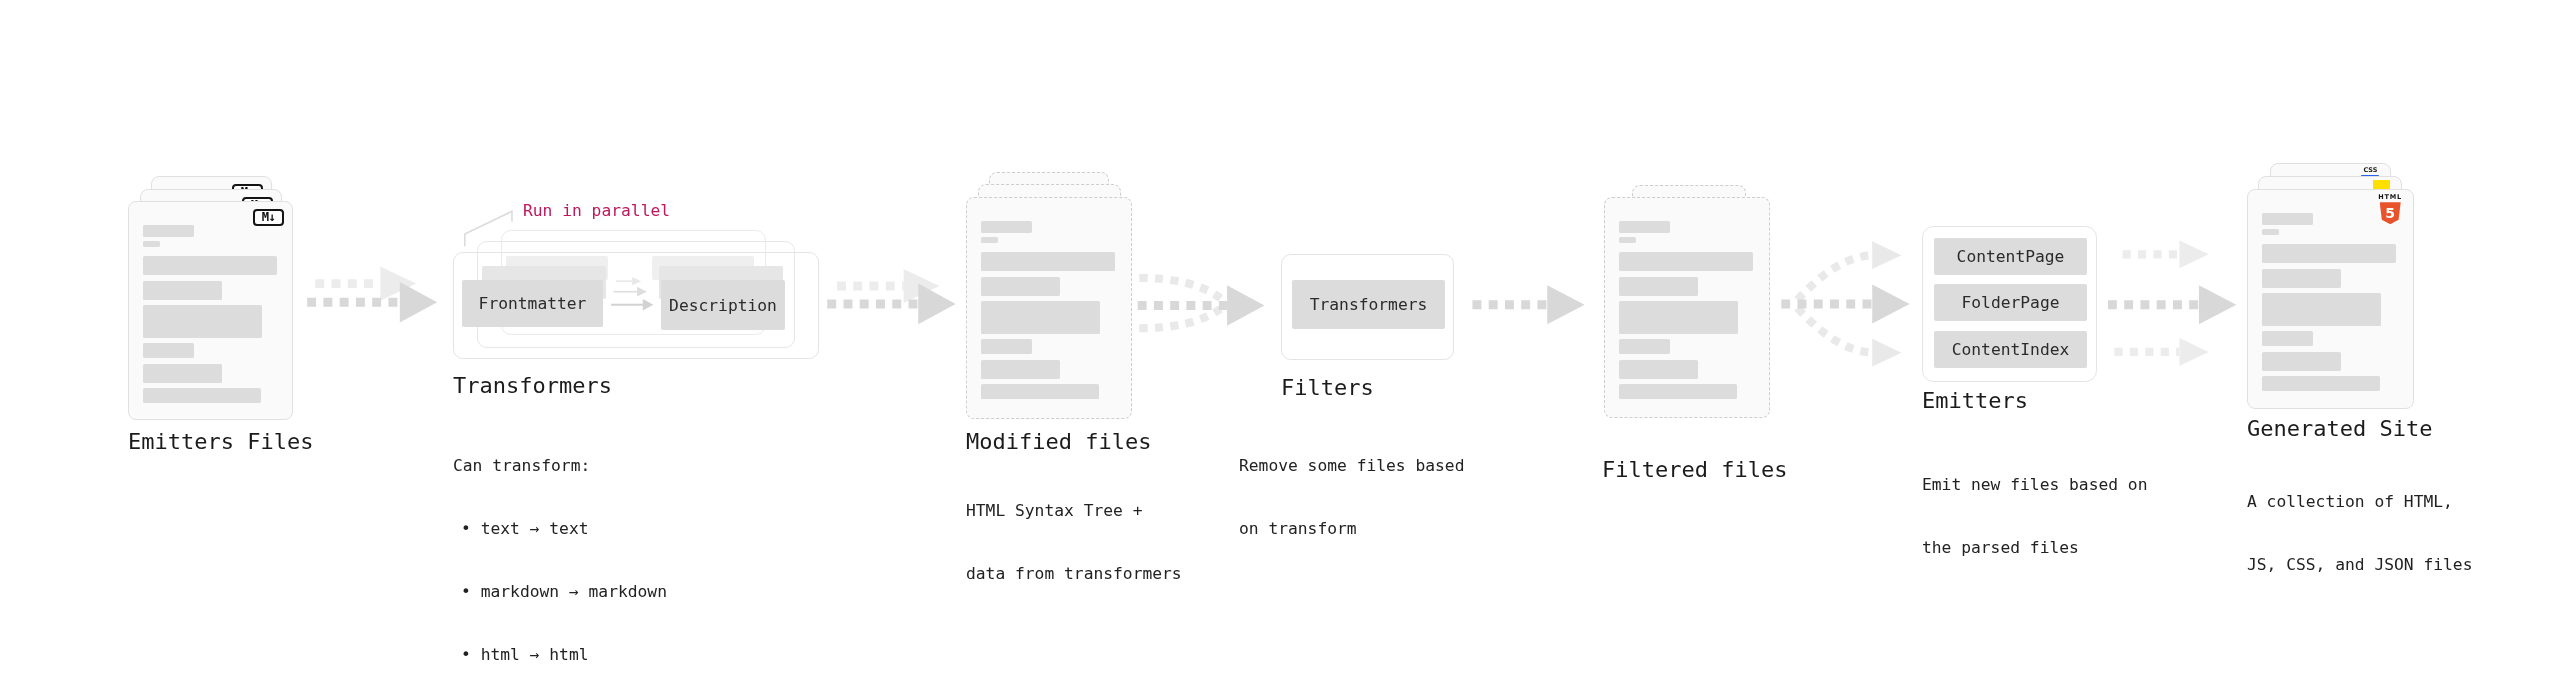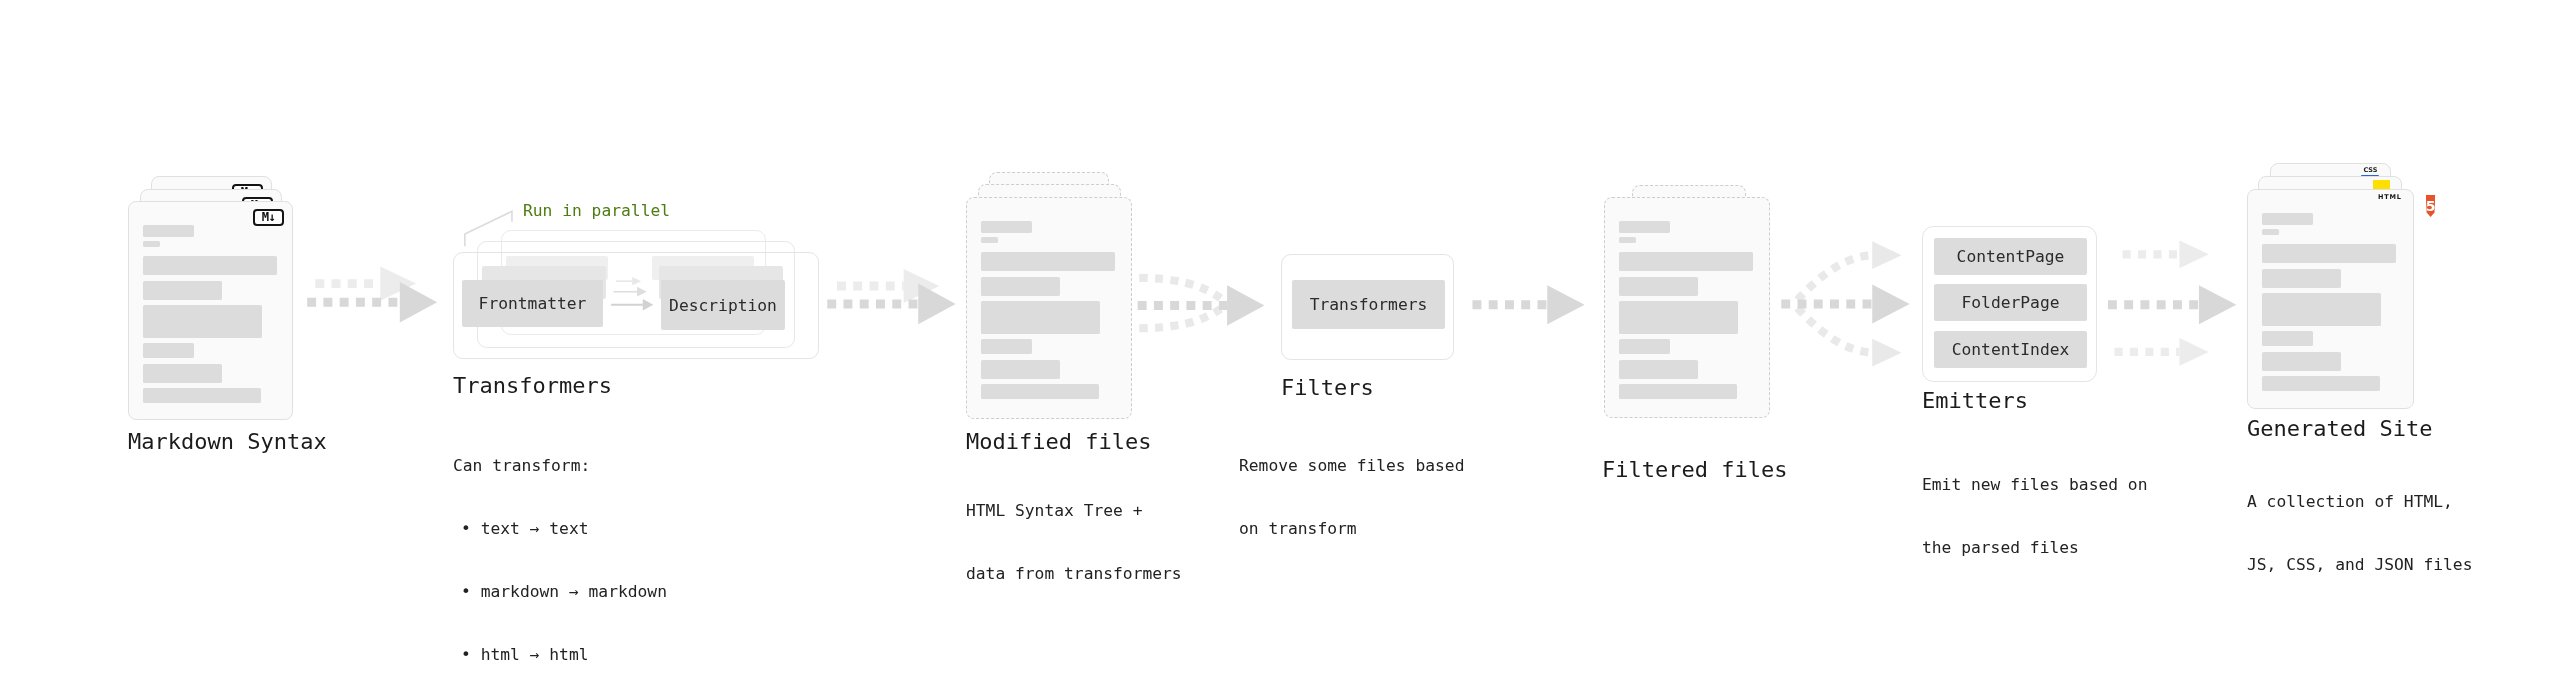--- a/index.html
+++ b/index.html
@@ -18,41 +18,41 @@
   .md-badge{position:absolute;top:6.5px;right:8.1px;width:31px;height:17px;
     border:2.4px solid #141414;border-radius:4.1px;background:#fff;
     display:flex;align-items:center;justify-content:center;
     font-weight:bold;font-size:12.2px;color:#111;letter-spacing:-0.8px;box-sizing:border-box;}
 
   
   .css-badge{position:absolute;top:3.3px;right:9.8px;width:19.5px;display:flex;flex-direction:column;align-items:center;margin-left:24px;}
   .css-text{font-size:6.5px;font-weight:bold;color:#222;line-height:6.5px;font-family:"DejaVu Sans","Liberation Sans",sans-serif;}
   .css-underline{width:18px;height:3.3px;background:#2563eb;margin-top:0.8px;border-radius:0.8px;}
   .js-badge{position:absolute;top:3.3px;right:11.4px;width:17px;height:9.8px;background:#ffdf00;}
-  .html5-logo{position:absolute;top:4.1px;right:10.6px;width:24.4px;display:flex;flex-direction:row;align-items:flex-start;gap:24px;}
+  .html5-logo{position:absolute;top:4.1px;right:10.6px;width:24.4px;display:flex;flex-direction:column;align-items:center;}
   .html5-word{font-size:6.5px;font-weight:bold;color:#141414;letter-spacing:0.8px;line-height:7.3px;font-family:"DejaVu Sans","Liberation Sans",sans-serif;}
   .html5-shield{width:21px;height:22px;background:#e8532c;margin-top:0.8px;
     clip-path:polygon(0 0,100% 0,90% 80%,50% 100%,10% 80%);
     display:flex;align-items:center;justify-content:center;
     color:#fff;font-weight:bold;font-size:14px;font-family:"DejaVu Sans","Liberation Sans",sans-serif;}
 
   
   .frame{position:absolute;border:1.6px solid #e4e4e4;border-radius:9.8px;box-sizing:border-box;background:transparent;}
   .frame.l2{border-color:#e7e7e7;}
   .frame.l3{border-color:#eaeaea;}
   .gbox{position:absolute;background:#dcdcdc;border-radius:2px;
     display:flex;align-items:center;justify-content:center;font-size:16.3px;color:#2b2b2b;box-sizing:border-box;}
   .gbox.ghost2{background:#e6e6e6;}
   .gbox.ghost3{background:#efefef;}
 
   
   .title{position:absolute;font-size:22px;font-weight:500;color:#1b1b1b;white-space:pre;line-height:26px;}
   .body-text{position:absolute;font-size:16.3px;color:#222;line-height:21px;white-space:pre;}
   .body-text .indent{padding-left:8.1px;}
-  .annotation{position:absolute;font-size:16.3px;color:#4d7c0f;white-space:pre;}
+  .annotation{position:absolute;font-size:16.3px;color:#be185d;white-space:pre;}
 </style>
 </head>
 <body>
 
 <div class="canvas">
 
   <svg class="arrows" width="2576" height="681" viewBox="0 0 3170 838">
 
     <path d="M572,303 L572,288 L630,260 L630,273" fill="none" stroke="#dcdcdc" stroke-width="2"></path>
 
@@ -121,21 +121,21 @@
       <span class="md-badge">M↓</span>
     <div class="bar" style="left: 14px; top: 23px; width: 51px; height: 12.2px;"></div>
         <div class="bar" style="left: 14px; top: 39px; width: 17px; height: 5.7px;"></div>
         <div class="bar" style="left: 14px; top: 54px; width: 134px; height: 18.7px;"></div>
         <div class="bar" style="left: 14px; top: 79px; width: 79px; height: 18.7px;"></div>
         <div class="bar" style="left: 14px; top: 103px; width: 119px; height: 32.5px;"></div>
         <div class="bar" style="left: 14px; top: 141px; width: 51px; height: 14.6px;"></div>
         <div class="bar" style="left: 14px; top: 162px; width: 79px; height: 18.7px;"></div>
         <div class="bar" style="left: 14px; top: 186px; width: 118px; height: 14.6px;"></div>
       </div>
-    <div class="title" style="left:128px;top:429px;">Markdown Syntax</div>
+    <div class="title" style="left:128px;top:429px;">Emitters Files</div>
   </div>
 
   <div>
     <div class="annotation" style="left:523px;top:201px;">Run in parallel</div>
 
     <div class="frame l3" style="left:501px;top:230px;width:265px;height:105px;"></div>
     <div class="frame l2" style="left:477px;top:241px;width:318px;height:107px;"></div>
     <div class="frame" style="left:453px;top:252px;width:366px;height:107px;"></div>
 
     <div class="gbox ghost3" style="left:506px;top:256px;width:102px;height:24.4px;"></div>

